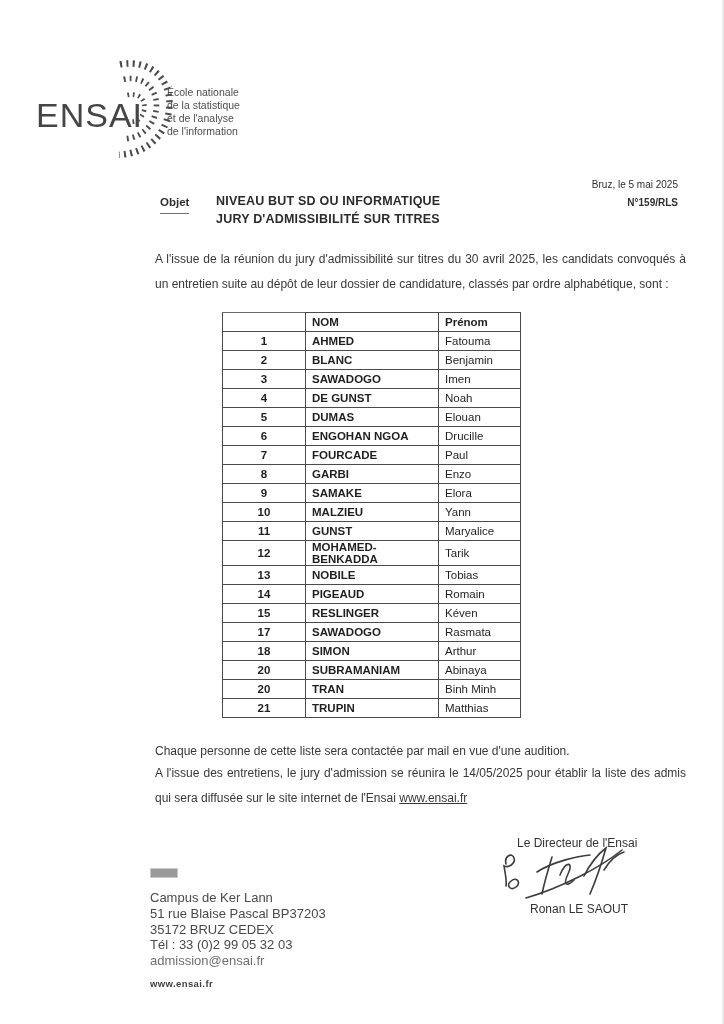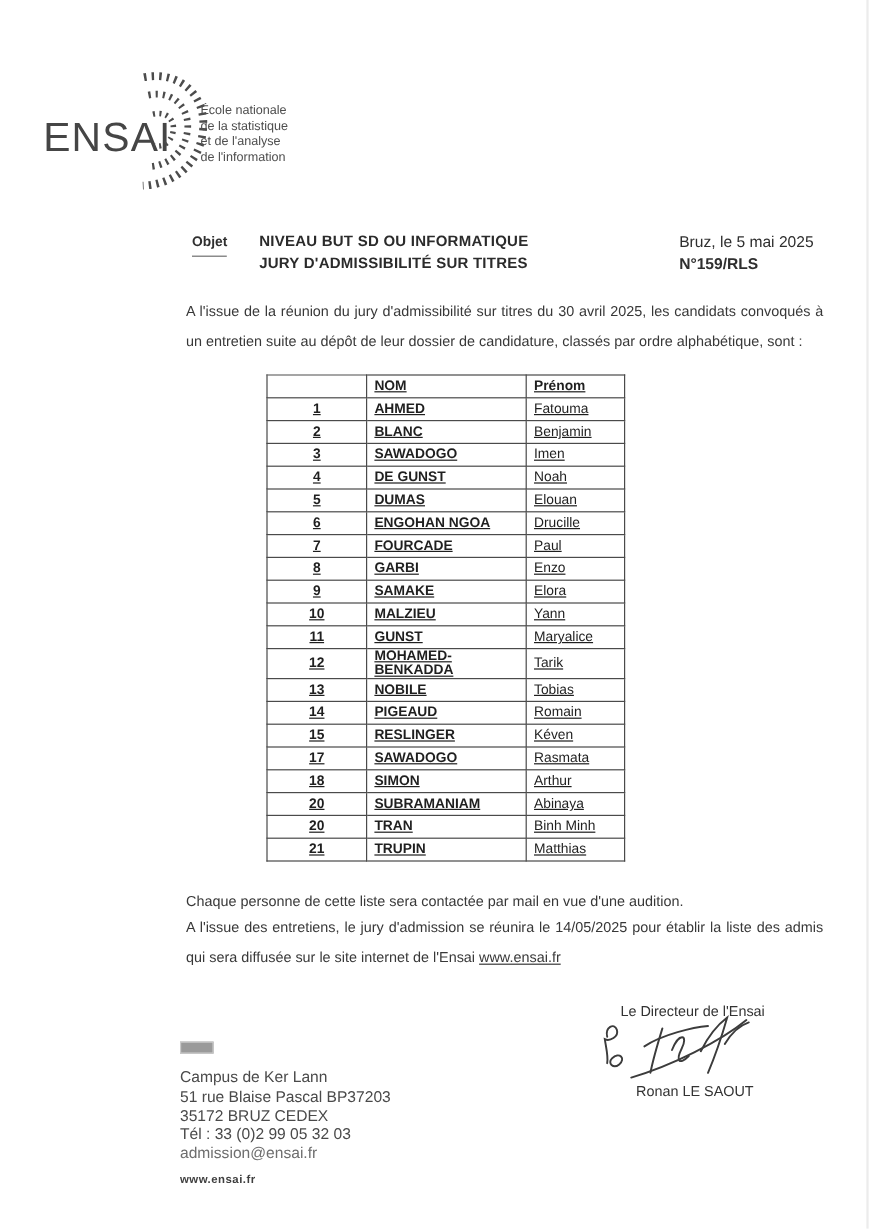--- a/index.html
+++ b/index.html
@@ -28,39 +28,39 @@
     position:absolute;left:160px;top:196px;
     font-size:11.5px;font-weight:bold;color:#2f2f2f;
   }
   .objet .u{display:inline-block;border-bottom:1.5px solid #6f6f6f;padding-bottom:5px;}
   .subject{
     position:absolute;left:216px;top:193px;
     font-size:12.5px;font-weight:bold;line-height:17.5px;
     letter-spacing:.2px;color:#2b2b2b;
   }
   .meta-right{
-    position:absolute;right:44px;top:193px;
-    font-size:13px;color:#2f2f2f;line-height:18px;
+    position:absolute;right:44px;top:176px;
+    text-align:right;font-size:10px;color:#2f2f2f;line-height:18px;
   }
   .meta-right .ref{font-weight:bold;}
   
   .para{
     position:absolute;left:155px;width:531px;
     font-size:12px;line-height:25px;color:#383838;
     text-align:justify;
   }
   .p-intro{top:247px;}
   .p-note1{top:739px;text-align:left;}
   .p-note2{top:761px;}
   .link{text-decoration:underline;color:#383838;}
   
   .cand-table{
     position:absolute;left:222px;top:312px;
     border-collapse:collapse;
-    font-size:11.5px;color:#1f1f1f;text-decoration:underline;
+    font-size:11.5px;color:#1f1f1f;
   }
   .cand-table th,.cand-table td{
     border:1px solid #4a4a4a;
     height:19px;box-sizing:border-box;
     padding:0 6px;vertical-align:middle;
   }
   .col-num{width:83px;text-align:center;font-weight:bold;}
   .col-nom{width:133px;text-align:left;font-weight:600;}
   .col-pre{width:82px;text-align:left;font-weight:400;}
   .cand-table th{text-align:left;font-weight:bold;}

